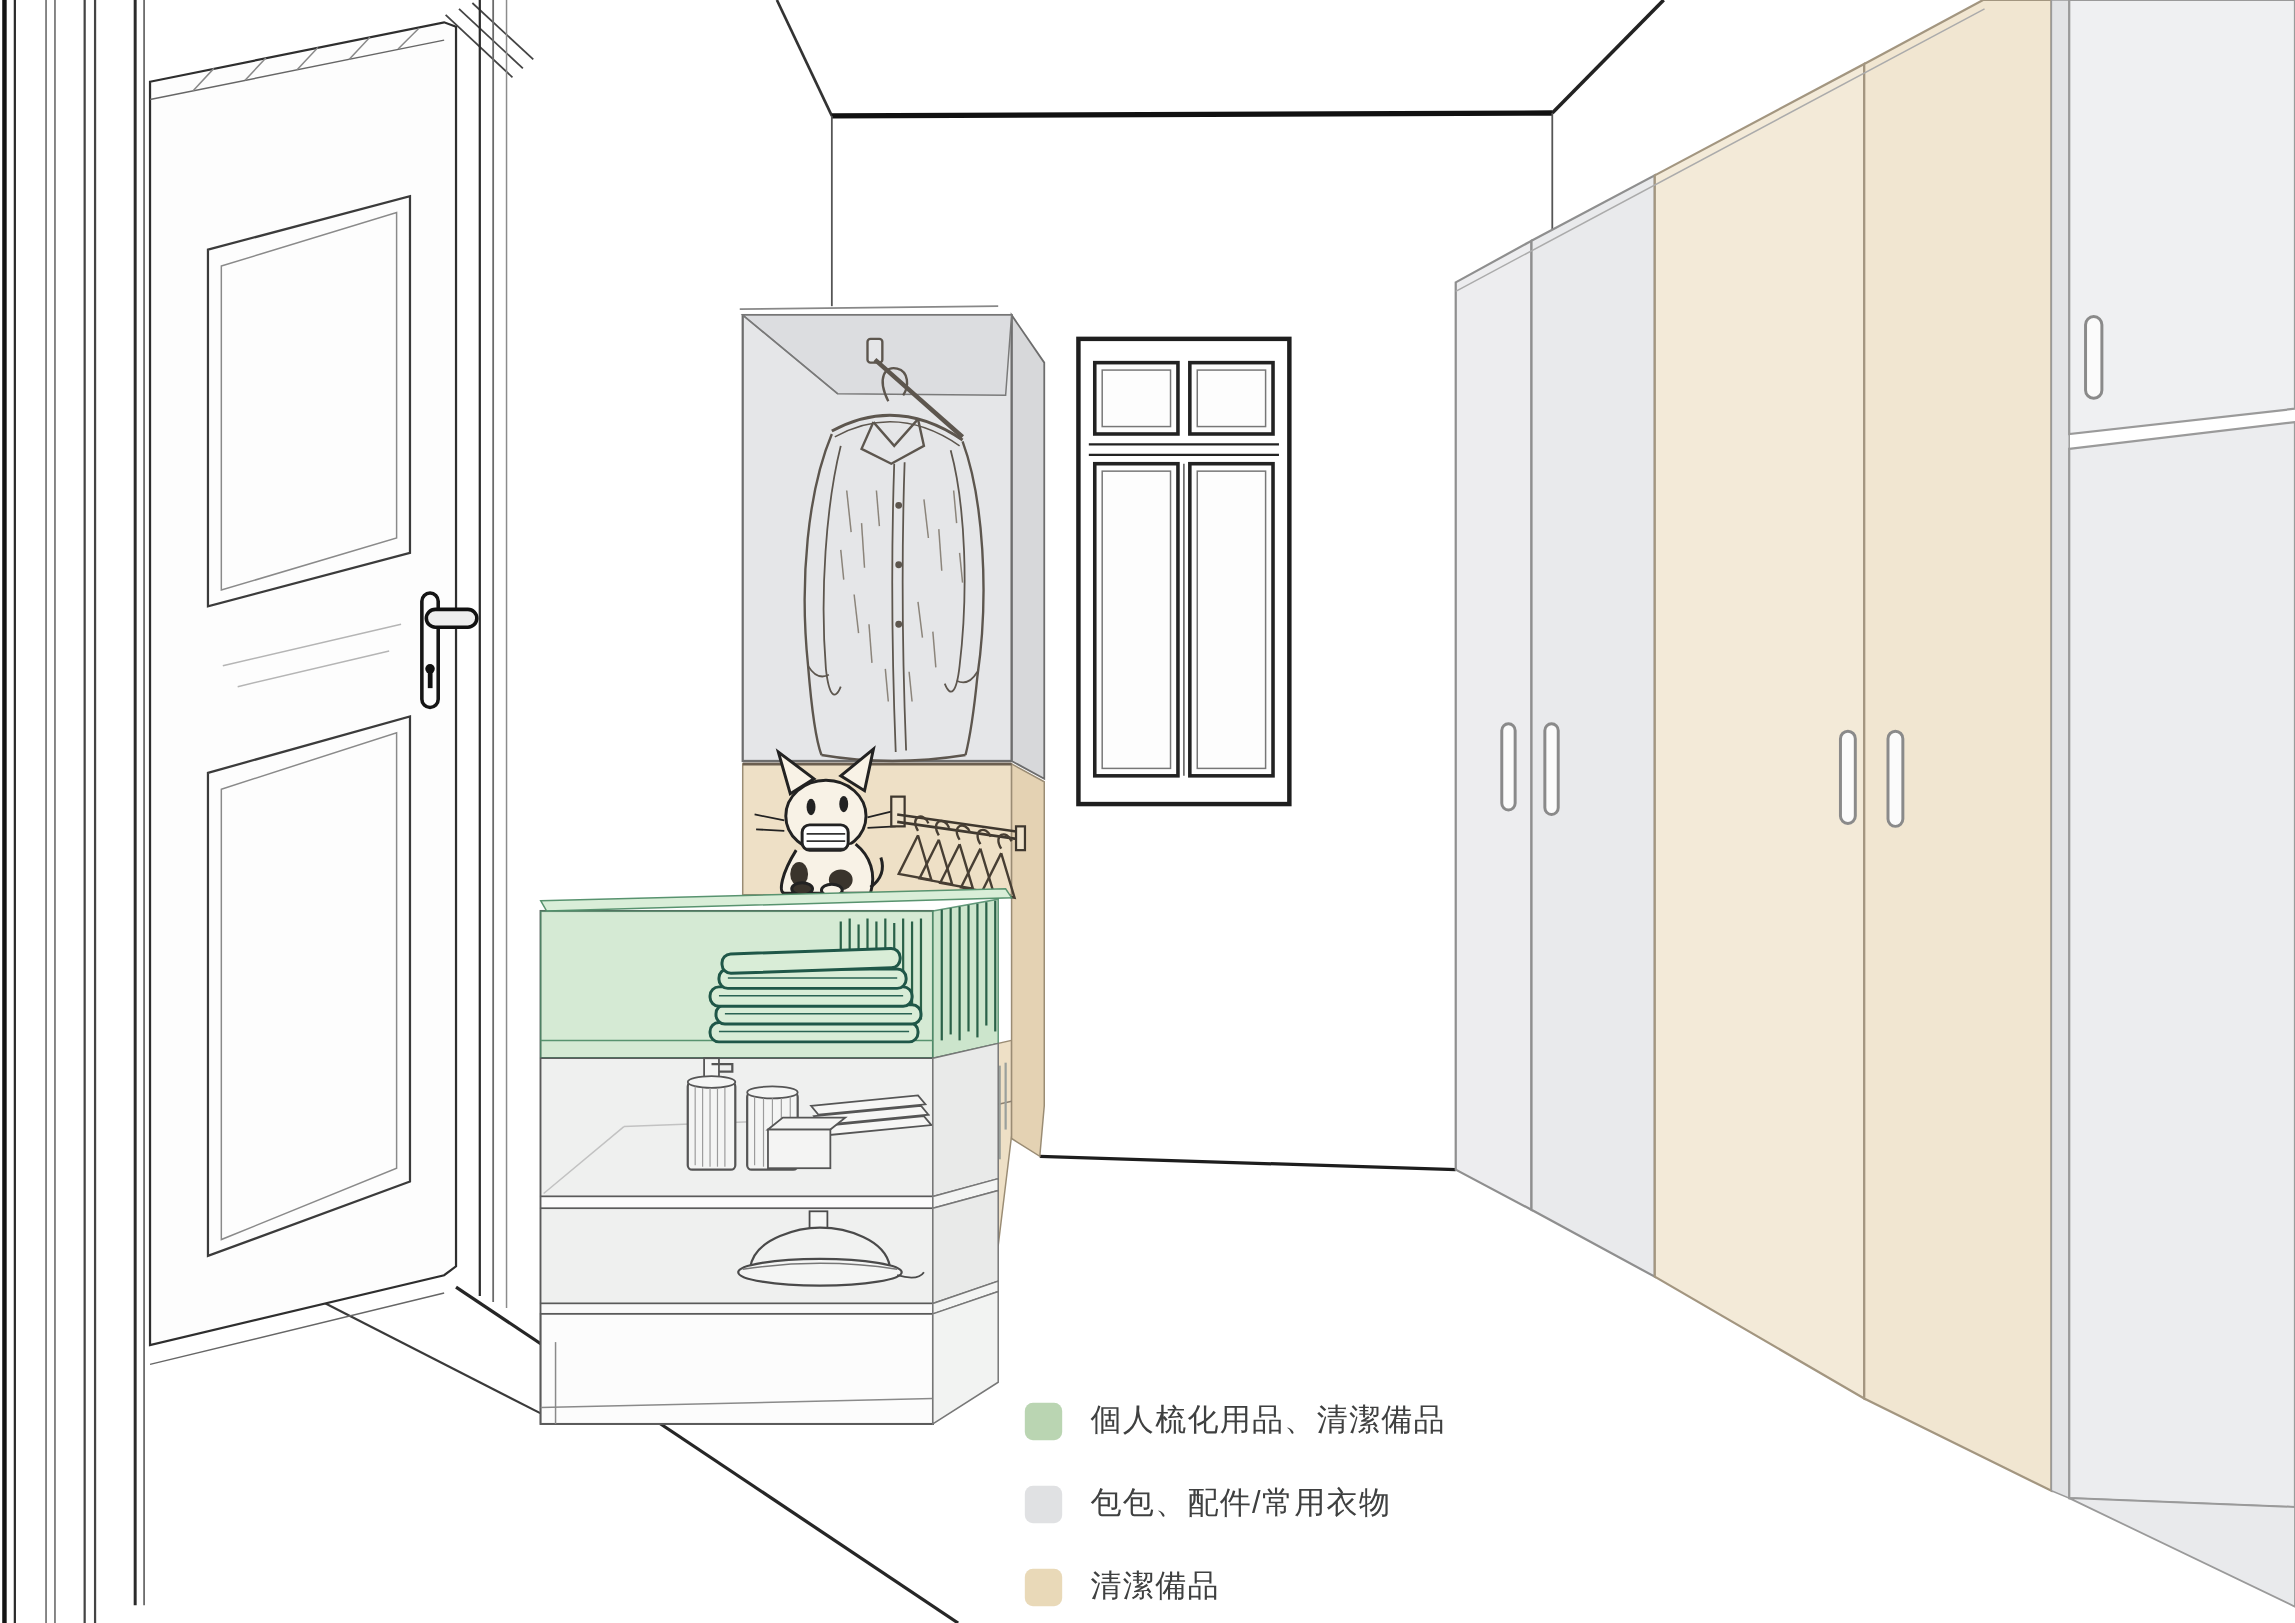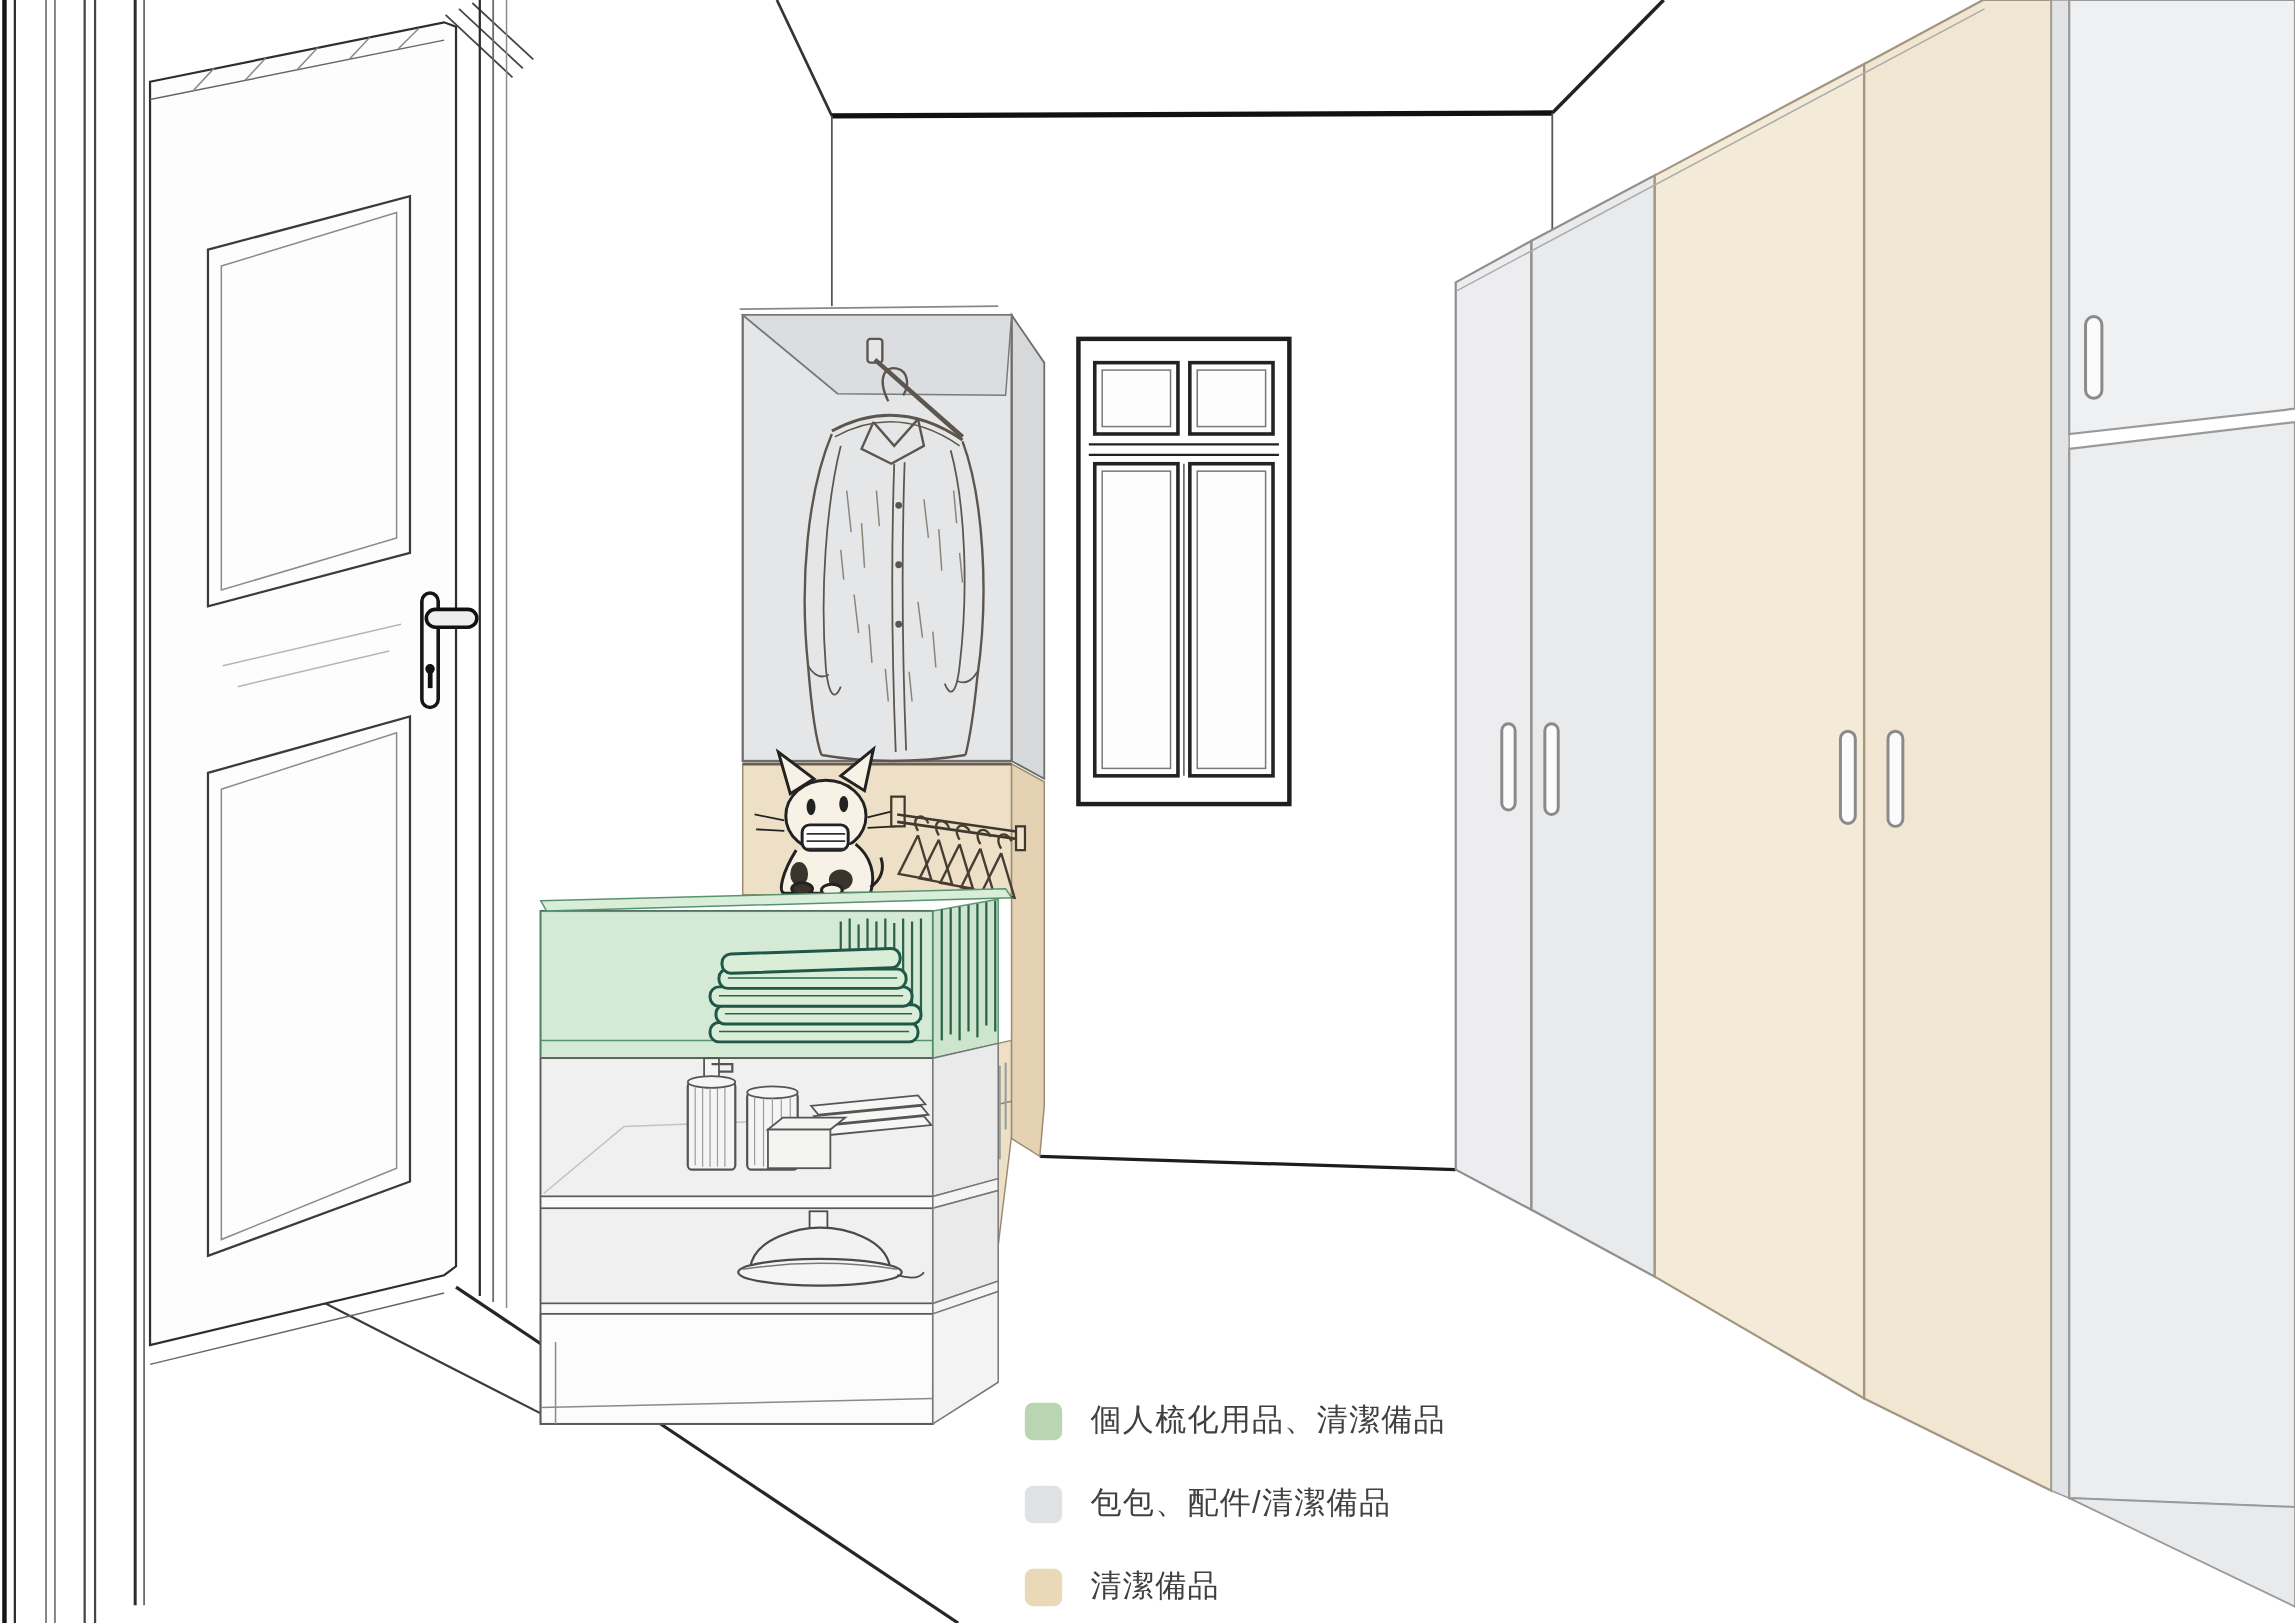--- a/index.html
+++ b/index.html
@@ -343,21 +343,21 @@
   <div class="legend-row">
     <svg class="sw" viewBox="0 0 24 24">
       <rect x="0.5" y="0.5" width="23" height="23" rx="5" fill="#bad5b2"></rect>
     </svg>
     <span class="lbl">個人梳化用品、清潔備品</span>
   </div>
   <div class="legend-row">
     <svg class="sw" viewBox="0 0 24 24">
       <rect x="0.5" y="0.5" width="23" height="23" rx="5" fill="#e0e1e3"></rect>
     </svg>
-    <span class="lbl">包包、配件/清潔備品</span>
+    <span class="lbl">包包、配件/常用衣物</span>
   </div>
   <div class="legend-row">
     <svg class="sw" viewBox="0 0 24 24">
       <rect x="0.5" y="0.5" width="23" height="23" rx="5" fill="#e9d9b8"></rect>
     </svg>
     <span class="lbl">清潔備品</span>
   </div>
 </div>
 
 </div>

